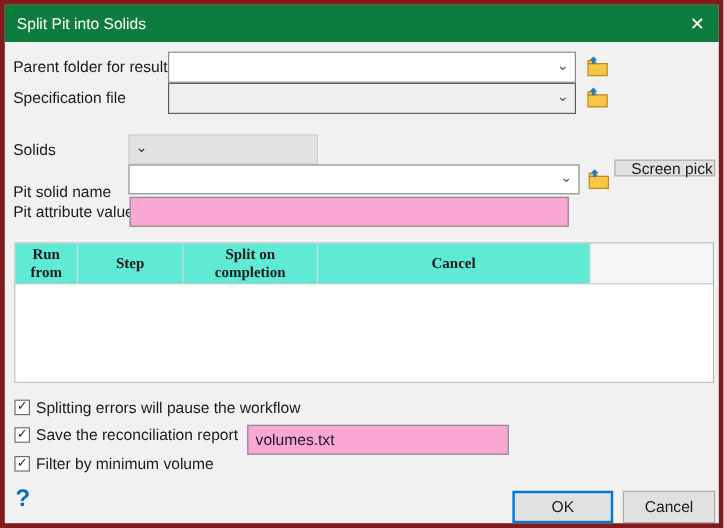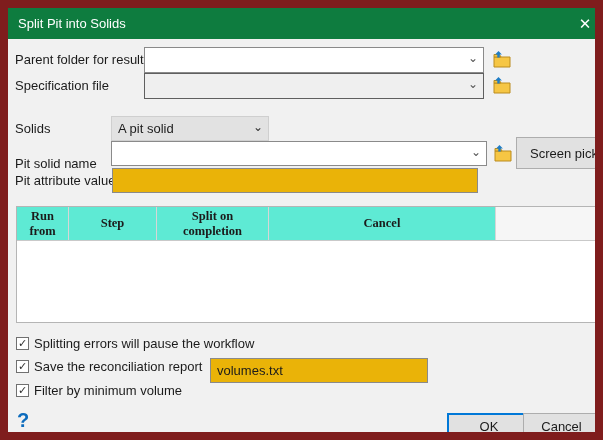--- a/index.html
+++ b/index.html
@@ -6,21 +6,21 @@
   html,body { width:603px; height:440px; }
   body {
     font-family: "Liberation Sans", sans-serif;
     font-size: 13px;
     color: #1b1b1b;
     background: #fff;
   }
   .dialog {
     position: relative;
     width: 603px; height: 440px;
-    border: 8px solid #7f1d1d;
+    border: 4px solid #7f1d1d;
     background: #f1f1f1;
     overflow: hidden;
   }
   
   .titlebar {
     position:absolute; left:0; top:0; width:599px; height:31px;
     background:#0e7c3f; color:#fff;
     display:flex; align-items:center;
   }
   .titlebar .title { padding-left:10px; font-size:13px; }
@@ -36,21 +36,21 @@
   }
   .combo .val { flex:1; padding-left:6px; overflow:hidden; white-space:nowrap; }
   .combo .chev {
     width:20px; text-align:center; color:#555; font-size:12px;
     line-height:10px; transform:translateY(-2px);
   }
   .combo.gray { background:#efefef; border-color:#5f5f5f; }
   .combo.flat { background:#e2e2e2; border-color:#cfcfcf; }
   .combo.flat .chev { color:#333; }
   .txtinput {
-    position:absolute; background:#eab308; border:1px solid #8a8a8a;
+    position:absolute; background:#f9a8d4; border:1px solid #8a8a8a;
     font-family:"Liberation Sans", sans-serif; font-size:13px;
     padding:0 6px; color:#1b1b1b; outline:none;
   }
   .iconbtn { position:absolute; width:22px; height:20px; cursor:pointer; }
   .btn {
     position:absolute; background:#e1e1e1; border:1px solid #adadad;
     font-family:"Liberation Sans", sans-serif; font-size:13px; color:#1b1b1b;
     display:flex; align-items:center; justify-content:center; cursor:pointer;
   }
   .btn.default { border:2px solid #0078d7; }
@@ -112,37 +112,36 @@
   <div class="iconbtn" style="left:483px; top:68px;">
     <svg width="22" height="20" viewBox="0 0 22 20">
       <path d="M3 7 h16 v10 h-16 z" fill="#f6c644" stroke="#bb8c1e"></path>
       <path d="M3 7 v-2.5 h5.5 l1.5 2.5 z" fill="#f6c644" stroke="#bb8c1e"></path>
       <path d="M7.5 1 l3.4 3.4 h-2.2 v3 h-2.4 v-3 h-2.2 z" fill="#1f7dc5"></path>
     </svg>
   </div>
 
   <div class="label" style="left:7px; top:108px;">Solids</div>
   <div class="combo flat" style="left:103px; top:108px; width:158px; height:25px;">
-    <span class="val">A pit solid</span>
     <span class="chev">⌄</span>
   </div>
 
   <div class="label" style="left:7px; top:143px;">Pit solid name</div>
   <div class="combo" style="left:103px; top:133px; width:376px; height:25px;">
     <span class="val"></span>
     <span class="chev">⌄</span>
   </div>
   <div class="iconbtn" style="left:484px; top:136px;">
     <svg width="22" height="20" viewBox="0 0 22 20">
       <path d="M3 7 h16 v10 h-16 z" fill="#f6c644" stroke="#bb8c1e"></path>
       <path d="M3 7 v-2.5 h5.5 l1.5 2.5 z" fill="#f6c644" stroke="#bb8c1e"></path>
       <path d="M7.5 1 l3.4 3.4 h-2.2 v3 h-2.4 v-3 h-2.2 z" fill="#1f7dc5"></path>
     </svg>
   </div>
-  <div class="btn" style="left:508px; top:129px; width:84px; height:32px;padding-left:12px;">Screen pick</div>
+  <div class="btn" style="left:508px; top:129px; width:84px; height:14px;padding-left:12px;">Screen pick</div>
 
   <div class="label" style="left:7px; top:160px;">Pit attribute value</div>
   <input class="txtinput" style="left: 104px; top: 160px; width: 366px; height: 25px;" value="">
 
   <div class="grid">
     <div class="grid-header">
       <div class="hcell c0">Run from</div>
       <div class="hcell c1">Step</div>
       <div class="hcell c2">Split on completion</div>
       <div class="hcell c3">Cancel</div>
@@ -161,16 +160,16 @@
     <span>Save the reconciliation report</span>
   </div>
   <input class="txtinput" style="left: 202px; top: 350px; width: 218px; height: 25px;" value="volumes.txt">
 
   <div class="chkrow" style="left:8px; top:375px;">
     <span class="chkbox">✓</span>
     <span>Filter by minimum volume</span>
   </div>
 
   <div class="help">?</div>
-  <div class="btn default" style="left:423px; top:405px; width:84px; height:27px;margin-left:16px;">OK</div>
+  <div class="btn default" style="left:423px; top:405px; width:84px; height:27px;">OK</div>
   <div class="btn" style="left:515px; top:405px; width:77px; height:27px;">Cancel</div>
 
 </div>
 
 </body></html>

